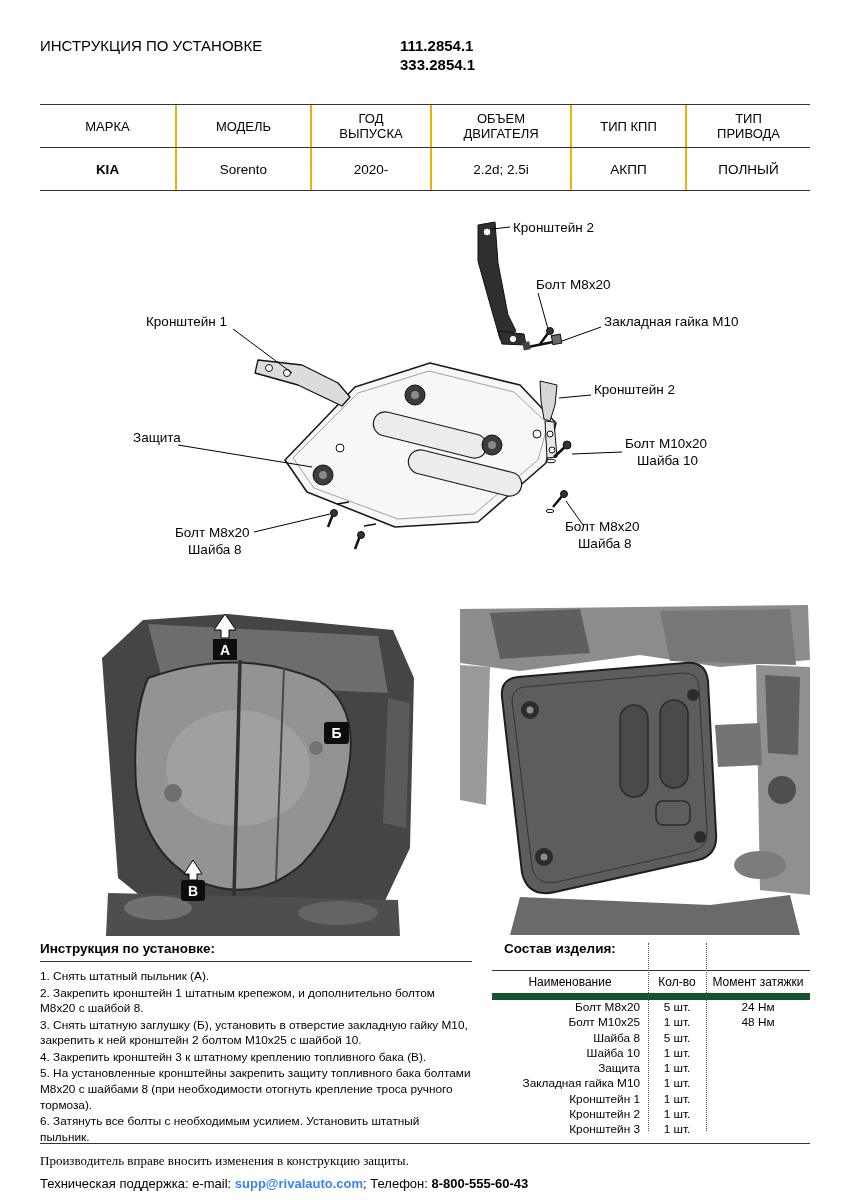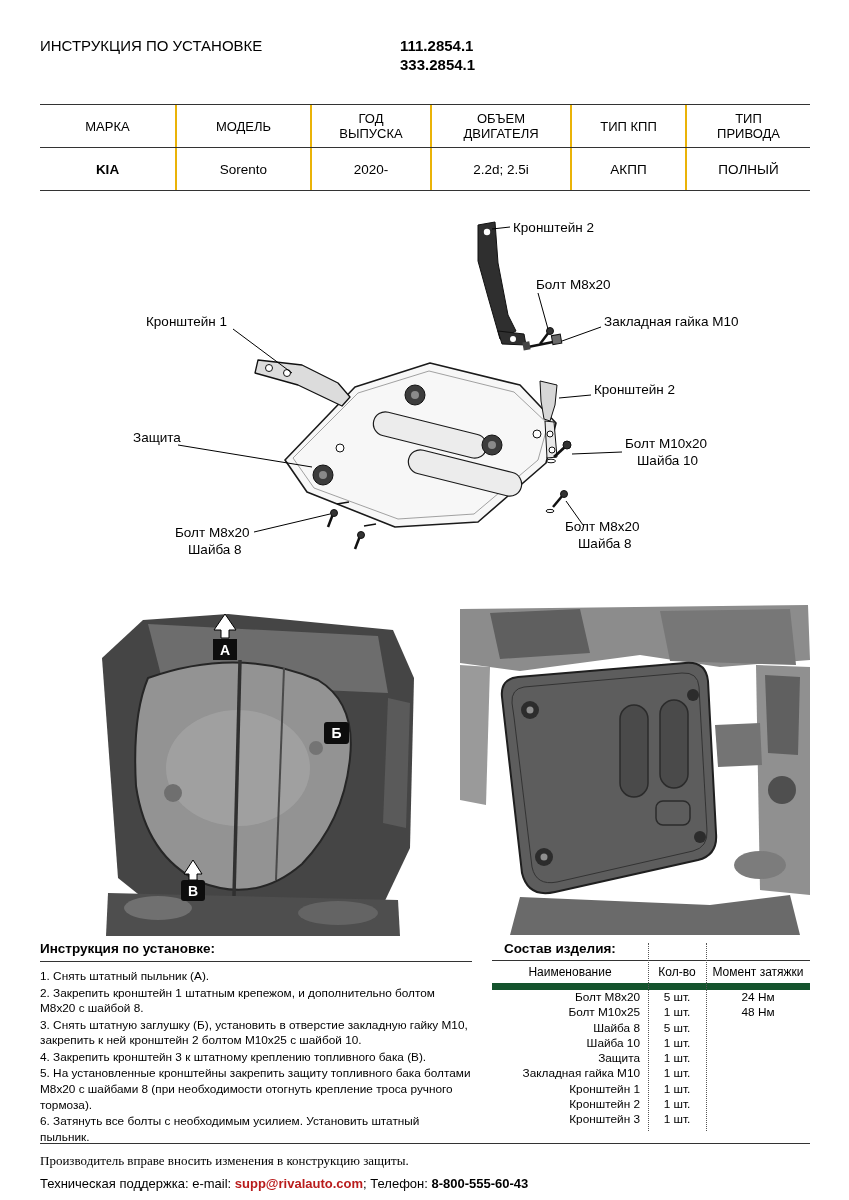--- a/index.html
+++ b/index.html
@@ -35,21 +35,21 @@
   .photo1 text, .photo2 text { font-family: "Liberation Sans", sans-serif; font-size: 14px; }
 
   
   .instructions { left: 40px; top: 941px; width: 432px; }
   .instructions h3 { font-size: 13.5px; font-weight: bold; margin-bottom: 5px; }
   .rule { border-top: 1px solid #333; margin-bottom: 7px; }
   .step { font-size: 11.8px; line-height: 1.32; margin-bottom: 1px; }
 
   
   .parts { left: 492px; top: 941px; width: 318px; height: 195px; }
-  .parts h3 { font-size: 13.5px; font-weight: bold; padding-left: 12px; margin-bottom: 4px; }
+  .parts h3 { font-size: 13.5px; font-weight: bold; padding-left: 12px; margin-bottom: 14px; }
   .phead { display: grid; grid-template-columns: 156px 58px 104px; border-top: 1px solid #333; border-bottom: 7px solid #14532d; font-size: 12px; }
   .phead div { text-align: center; padding: 4px 0; }
   .prow { display: grid; grid-template-columns: 156px 58px 104px; font-size: 11.8px; line-height: 15.3px; }
   .prow .n { text-align: right; padding-right: 8px; }
   .prow .q { text-align: center; }
   .prow .t { text-align: center; }
   .vsep { position: absolute; top: 2px; height: 188px; width: 0; border-left: 1px dotted #555; }
   .vsep.s1 { left: 156px; }
   .vsep.s2 { left: 214px; }
 
@@ -311,14 +311,14 @@
     <div class="q">1 шт.</div>
     <div class="t"></div>
   </div>
   <div class="vsep s1"></div>
   <div class="vsep s2"></div>
 </div>
 
 <div class="abs footer-rule"></div>
 <div class="abs footer1">Производитель вправе вносить изменения в конструкцию защиты.</div>
 <div class="abs footer2">
-  <span>Техническая поддержка:  e-mail: </span><a class="email" href="supp@rivalauto.com" style="color: #b91c1c;">supp@rivalauto.com</a><span>; Телефон: </span><span class="phone">8-800-555-60-43</span>
+  <span>Техническая поддержка:  e-mail: </span><a class="email" href="supp@rivalauto.com" style="color: #3b82f6;">supp@rivalauto.com</a><span>; Телефон: </span><span class="phone">8-800-555-60-43</span>
 </div>
 
 </body></html>

